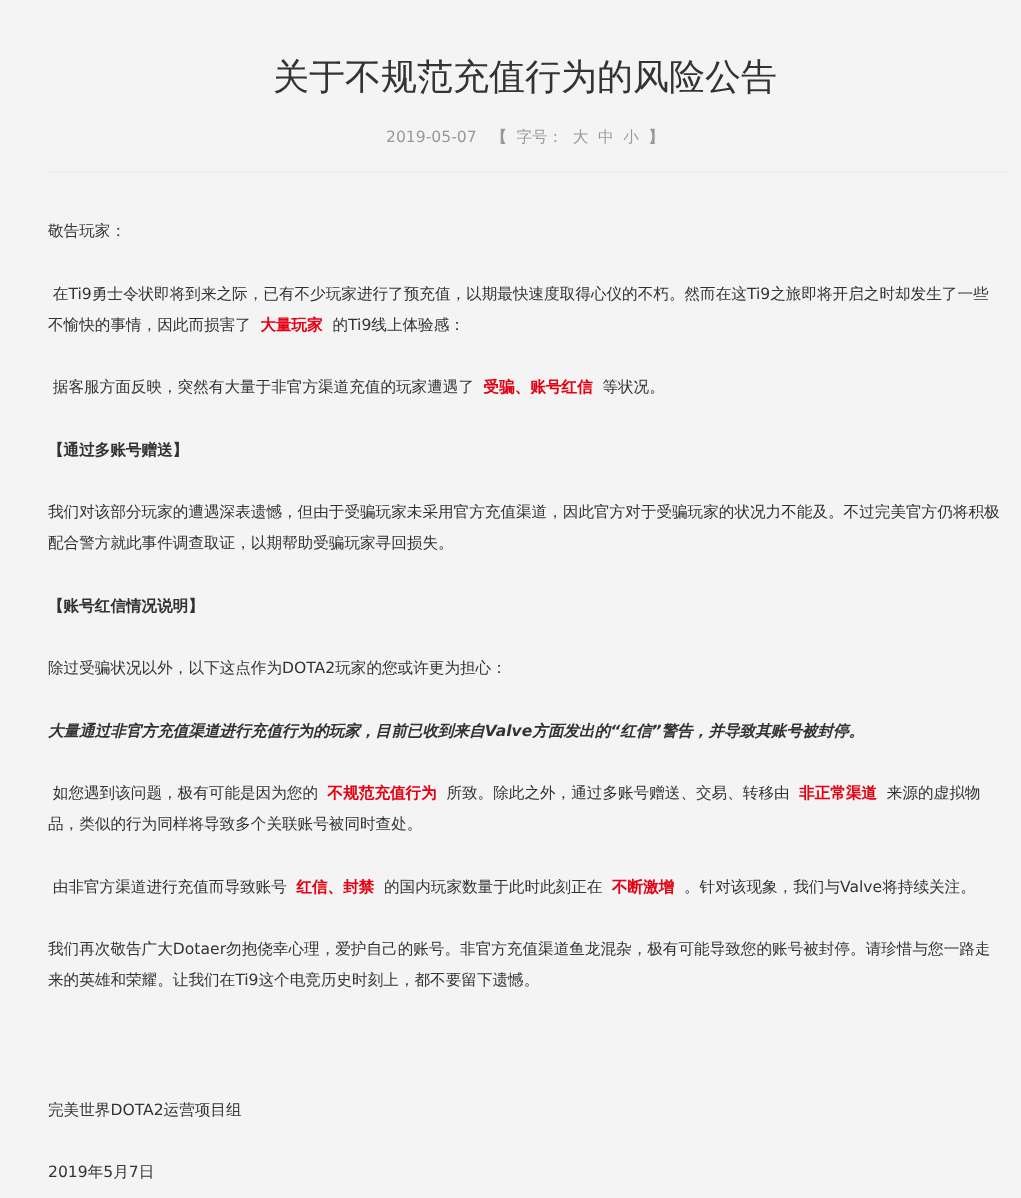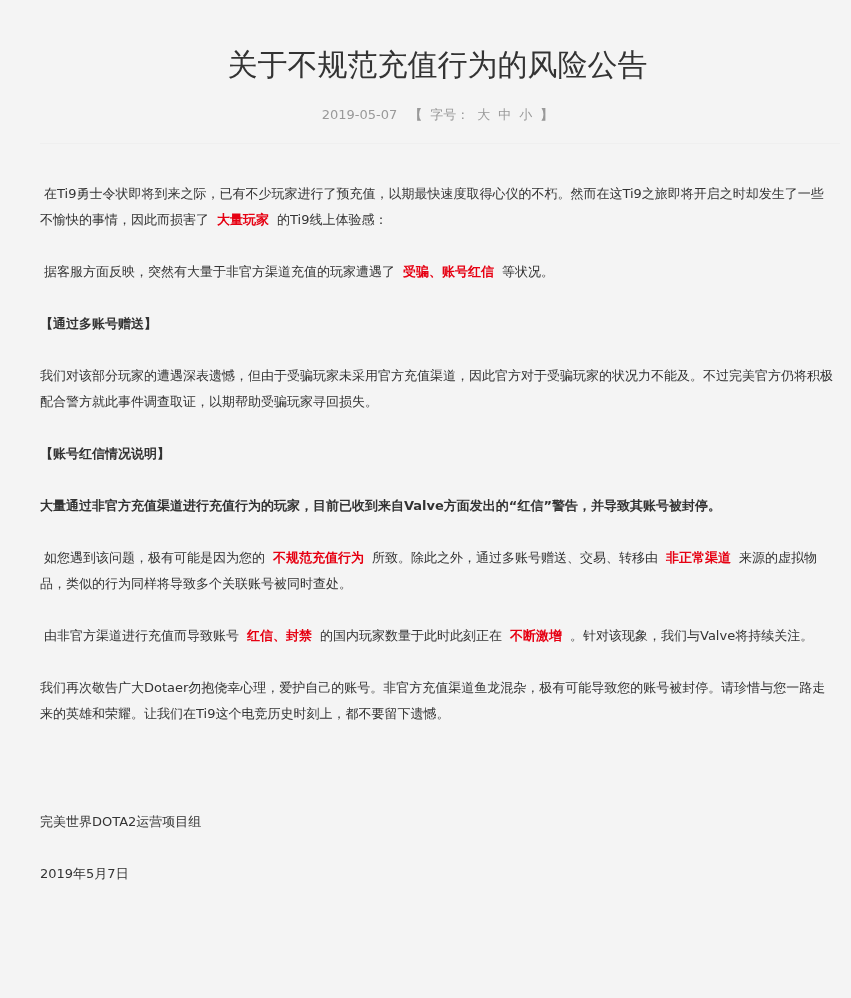--- a/index.html
+++ b/index.html
@@ -57,50 +57,52 @@
     padding-top: 33px;
   }
   .content p {
     margin: 0 0 26px 0;
     min-height: 26px;
   }
   .hl {
     color: #e60012;
     font-weight: bold;
   }
-  .bold { font-weight: bold; }
+  .bold { font-weight: bold; font-style: italic; }
   .heading { font-weight: bold; }
   .spacer { height: 52px; }
   .sig { margin-bottom: 26px; }
 </style>
 </head>
 <body>
 
 <div class="article">
   <h1 class="title">关于不规范充值行为的风险公告</h1>
 
   <div class="meta">
     <span>2019-05-07</span>
     <span class="bracket">【</span><span class="size-label">字号：</span><span class="size-opt">大</span><span class="size-opt">中</span><span class="size-opt">小</span><span class="bracket">】</span>
   </div>
 
   <div class="divider"></div>
 
   <div class="content">
+    <p>敬告玩家：</p>
 
     <p><span>在Ti9勇士令状即将到来之际，已有不少玩家进行了预充值，以期最快速度取得心仪的不朽。然而在这Ti9之旅即将开启之时却发生了一些不愉快的事情，因此而损害了</span><span class="hl">大量玩家</span><span>的Ti9线上体验感：</span></p>
 
     <p><span>据客服方面反映，突然有大量于非官方渠道充值的玩家遭遇了</span><span class="hl">受骗、账号红信</span><span>等状况。</span></p>
 
     <p class="heading">【通过多账号赠送】</p>
 
     <p>我们对该部分玩家的遭遇深表遗憾，但由于受骗玩家未采用官方充值渠道，因此官方对于受骗玩家的状况力不能及。不过完美官方仍将积极配合警方就此事件调查取证，以期帮助受骗玩家寻回损失。</p>
 
     <p class="heading">【账号红信情况说明】</p>
 
+    <p>除过受骗状况以外，以下这点作为DOTA2玩家的您或许更为担心：</p>
 
     <p class="bold">大量通过非官方充值渠道进行充值行为的玩家，目前已收到来自Valve方面发出的“红信”警告，并导致其账号被封停。</p>
 
     <p><span>如您遇到该问题，极有可能是因为您的</span><span class="hl">不规范充值行为</span><span>所致。除此之外，通过多账号赠送、交易、转移由</span><span class="hl">非正常渠道</span><span>来源的虚拟物品，类似的行为同样将导致多个关联账号被同时查处。</span></p>
 
     <p><span>由非官方渠道进行充值而导致账号</span><span class="hl">红信、封禁</span><span>的国内玩家数量于此时此刻正在</span><span class="hl">不断激增</span><span>。针对该现象，我们与Valve将持续关注。</span></p>
 
     <p>我们再次敬告广大Dotaer勿抱侥幸心理，爱护自己的账号。非官方充值渠道鱼龙混杂，极有可能导致您的账号被封停。请珍惜与您一路走来的英雄和荣耀。让我们在Ti9这个电竞历史时刻上，都不要留下遗憾。</p>
 
     <div class="spacer"></div>

